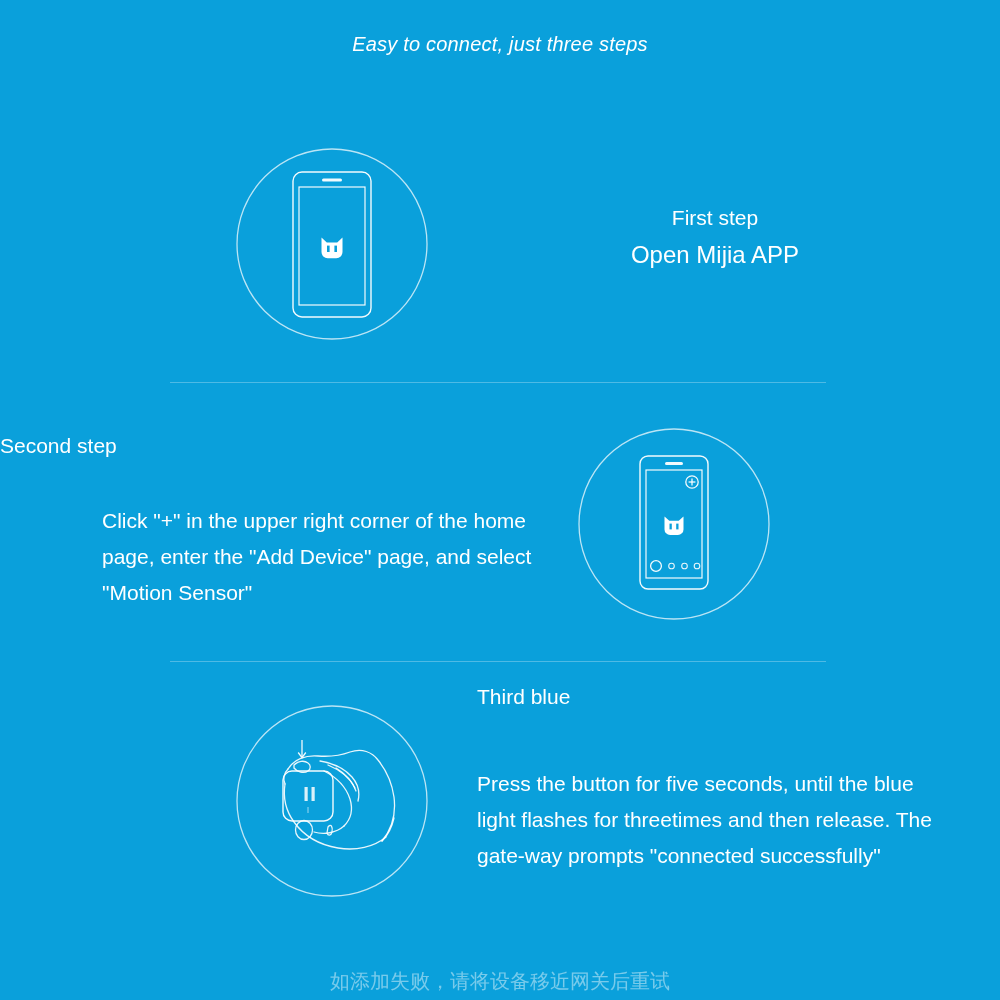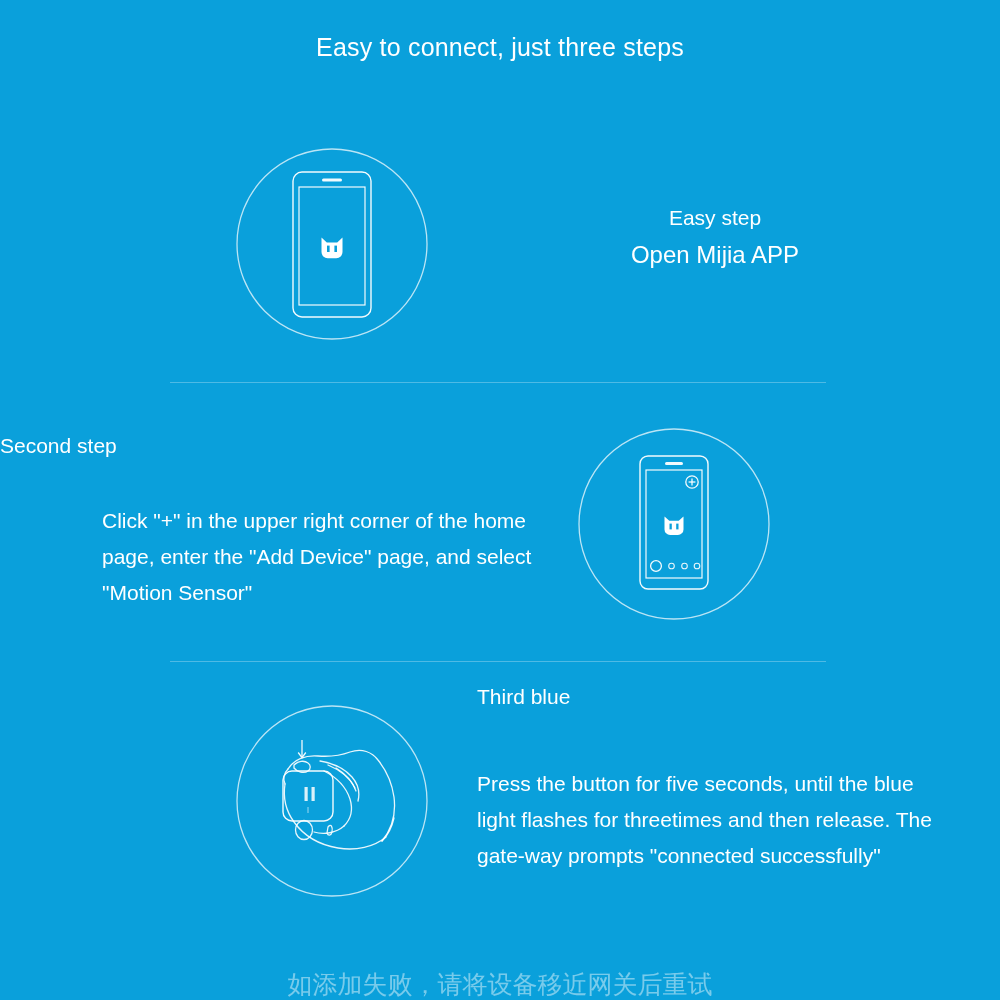--- a/index.html
+++ b/index.html
@@ -22,25 +22,26 @@
     height: 1000px;
   }
 
   
   .page-title {
     position: absolute;
     top: 33px;
     left: 0;
     width: 1000px;
     text-align: center;
-    font-size: 25px;
+    font-size: 20px;
     font-weight: 400;
     letter-spacing: 0.2px;
     color: #ffffff;
     white-space: nowrap;
+    font-style: italic;
   }
 
   
   .divider {
     position: absolute;
     left: 170px;
     width: 656px;
     height: 1px;
     background: rgba(255, 255, 255, 0.28);
   }
@@ -93,21 +94,21 @@
   .step3-text .step-heading { text-align: left; }
   .step3-text .step-body { margin-top: 56px; }
 
   
   .footnote {
     position: absolute;
     left: 0;
     top: 968px;
     width: 1000px;
     text-align: center;
-    font-size: 25px;
+    font-size: 20px;
     color: rgba(255, 255, 255, 0.45);
     white-space: nowrap;
   }
 
   svg { display: block; overflow: visible; }
 </style>
 </head>
 <body>
 
 <div class="page">
@@ -127,21 +128,21 @@
 
       <g transform="translate(96,98)">
         <path d="M -10.5 -8.5 L -10.5 6 A 6.2 6.2 0 0 0 -4.3 12.2 L 4.3 12.2 A 6.2 6.2 0 0 0 10.5 6 L 10.5 -8.5 L 5.2 -3.6 L -5.2 -3.6 Z" fill="#ffffff"></path>
         <rect x="-5.0" y="-0.4" width="2.6" height="6.4" fill="#0aa0db"></rect>
         <rect x="2.4" y="-0.4" width="2.6" height="6.4" fill="#0aa0db"></rect>
       </g>
     </svg>
   </div>
 
   <div class="step text-col step1-text">
-    <div class="step-heading">Easy step</div>
+    <div class="step-heading">First step</div>
     <div class="step-line">Open Mijia APP</div>
   </div>
 
   <div class="divider divider-1"></div>
 
   <div class="step text-col step2-text">
     <div class="step-heading">Second step</div>
     <div class="step-body">Click "+" in the upper right corner of the home page, enter the "Add Device" page, and select "Motion Sensor"</div>
   </div>
 

